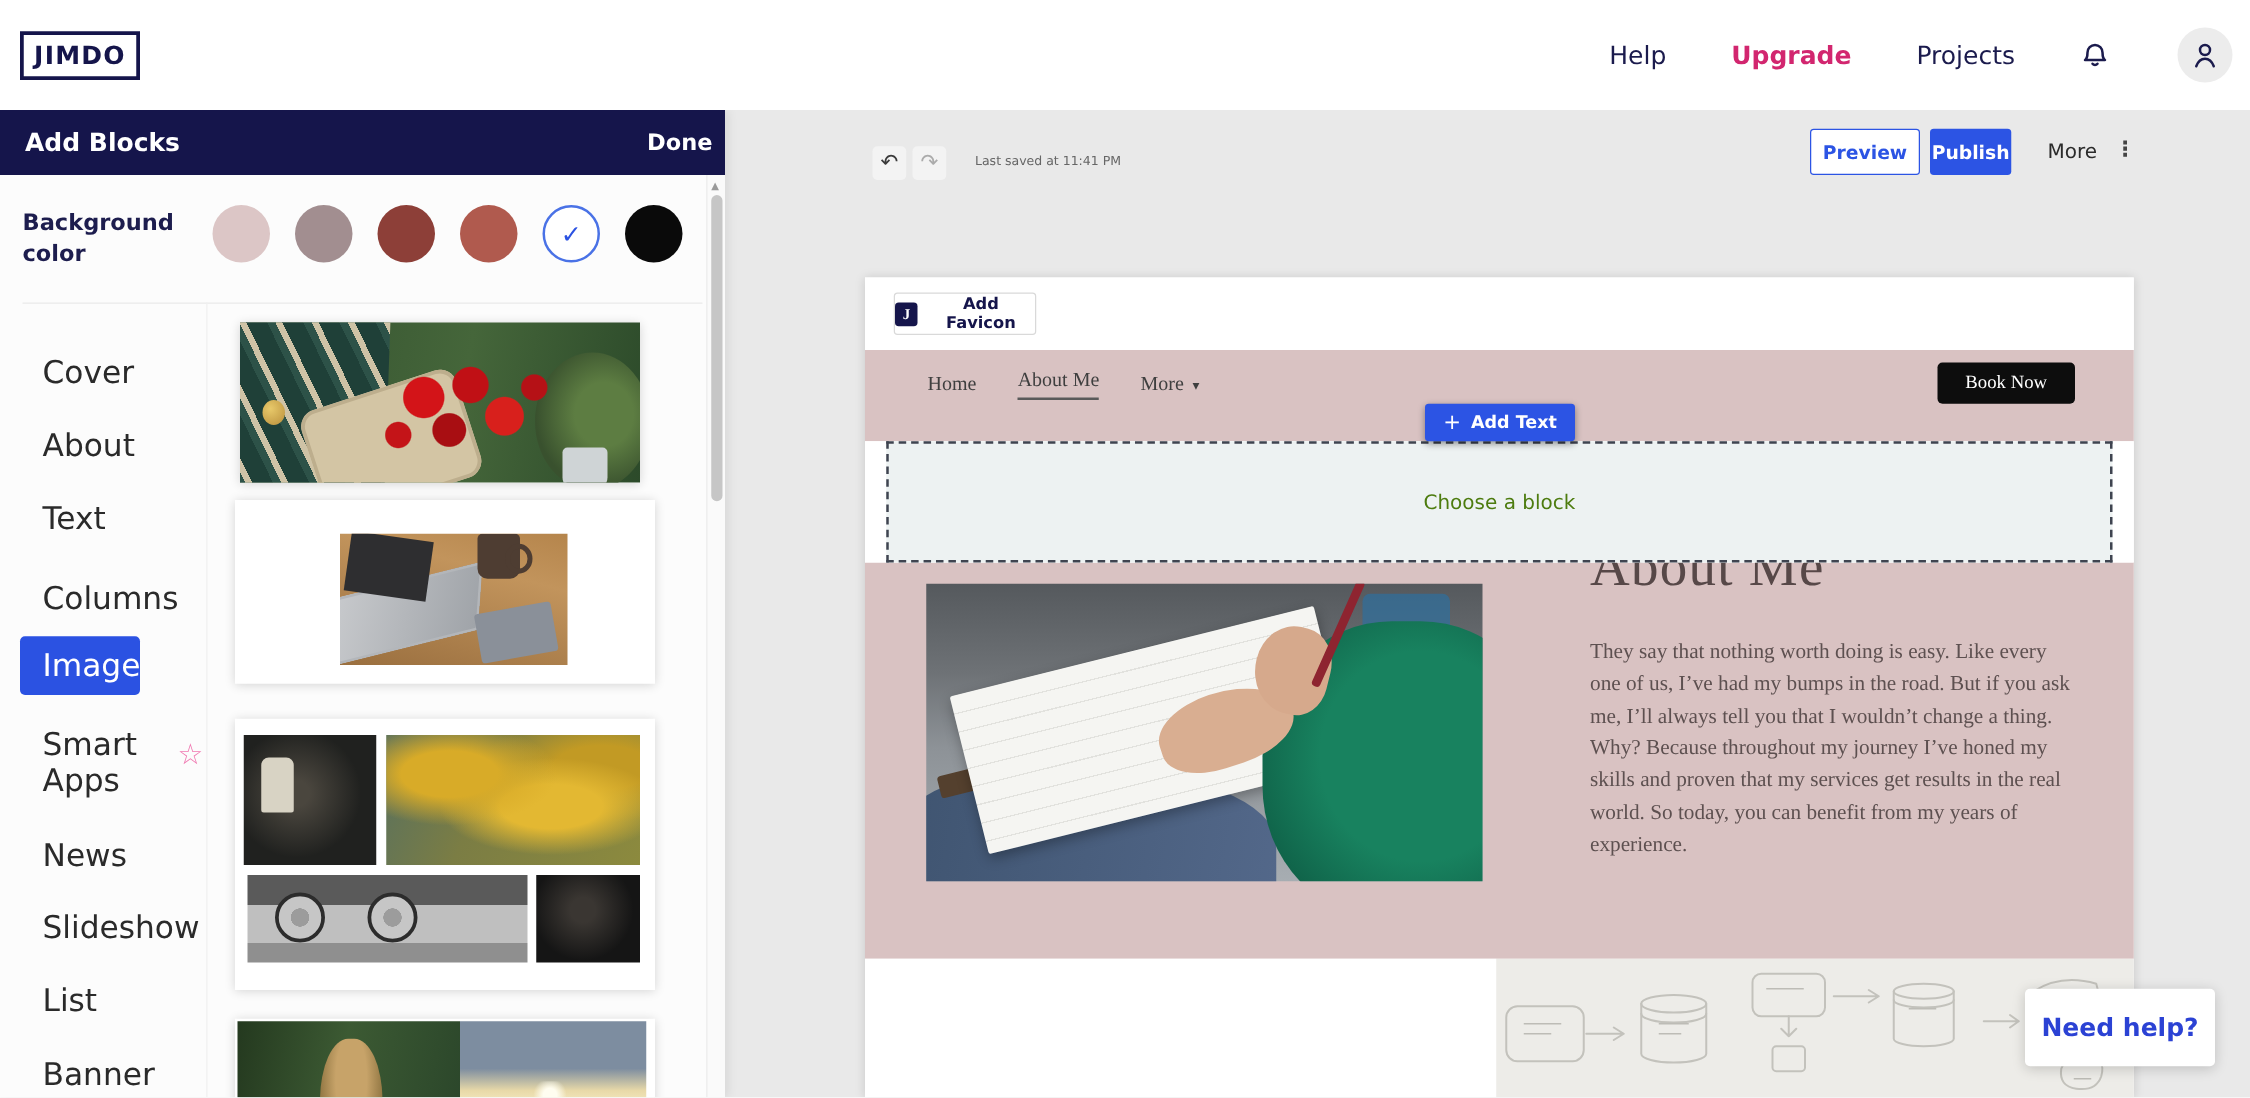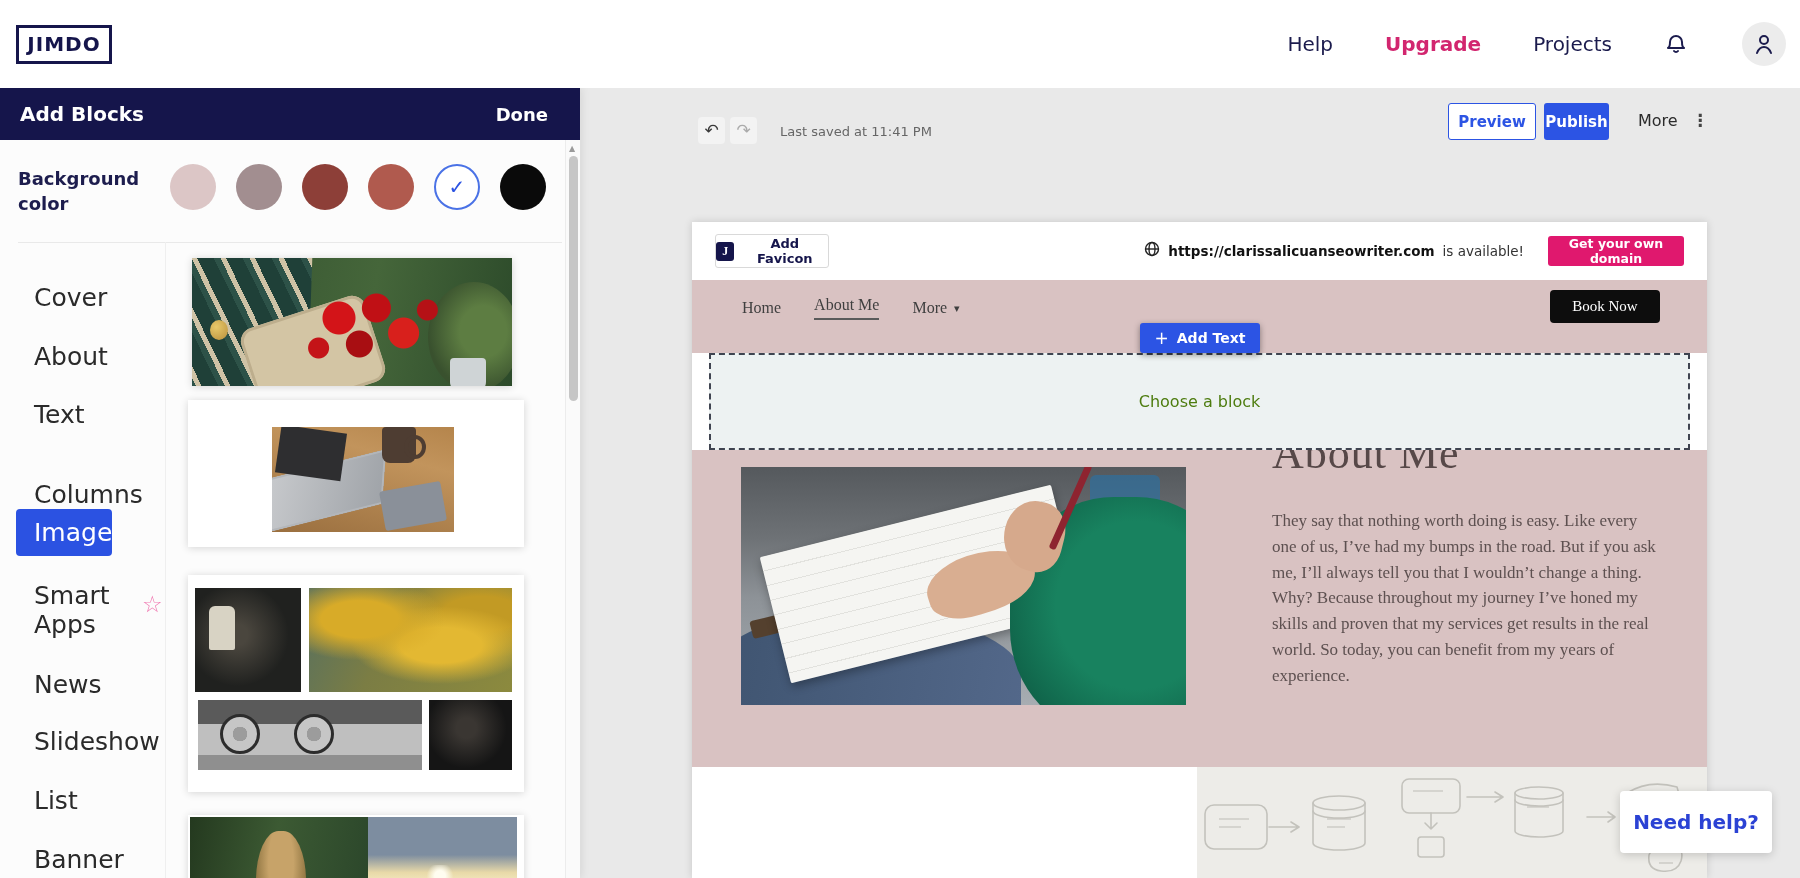--- a/index.html
+++ b/index.html
@@ -11,21 +11,21 @@
   .logo { position:absolute; left:16px; top:25px; width:96px; height:39px; border:3px solid #15154b;
           color:#15154b; font-weight:bold; font-size:20px; letter-spacing:1px; text-align:center; line-height:33px; cursor:pointer; }
   .topnav { position:absolute; right:14px; top:0; height:88px; display:flex; align-items:center; gap:52px; }
   .topnav a { font-size:20px; color:#1b1b4d; text-decoration:none; cursor:pointer; }
   .topnav a.upg { color:#d2266f; font-weight:600; }
   .bell { width:26px; height:28px; display:flex; align-items:center; cursor:pointer; }
   .avatar { width:44px; height:44px; border-radius:50%; background:#ececec; display:flex; align-items:center; justify-content:center; cursor:pointer; }
 
   
   .sidebar { position:absolute; left:0; top:88px; width:580px; height:790px; background:#fcfcfc; z-index:20; box-shadow:2px 0 8px rgba(0,0,0,.08); }
-  .sb-header { position:absolute; left:0; top:0; width:580px; height:52px; background:#15154b; display:flex; align-items:center; justify-content:space-between; padding:0 32px 0 20px; }
+  .sb-header { position:absolute; left:0; top:0; width:580px; height:52px; background:#15154b; display:flex; align-items:center; justify-content:space-between; padding:0 10px 0 20px; }
   .sb-header .t { color:#fff; font-size:20px; font-weight:600; }
   .sb-header .done { background:none; border:none; color:#fff; font-size:18px; font-weight:bold; cursor:pointer; font-family:inherit; }
   .sb-body { position:absolute; left:0; top:52px; width:580px; height:738px; overflow:hidden; }
 
   .bg-label { position:absolute; left:18px; top:26px; width:118px; font-size:18px; line-height:25px; font-weight:bold; color:#1d1d4e; }
   .swatches { position:absolute; left:170px; top:24px; display:flex; gap:20px; align-items:center; }
   .swatch { width:46px; height:46px; border-radius:50%; cursor:pointer; display:flex; align-items:center; justify-content:center; }
   .swatch .chk { display:none; color:#2b52e2; font-size:20px; font-weight:bold; }
   .swatch.selected { border:2px solid #4a72e6; background:#fff !important; }
   .swatch.selected .chk { display:block; }
@@ -88,21 +88,21 @@
 
   .sb-scroll { position:absolute; right:0; top:0; bottom:0; width:15px; background:#fafafa; border-left:1px solid #ececec; cursor:pointer; }
   .scroll-up { position:absolute; top:4px; left:3px; font-size:8px; color:#9a9a9a; }
   .scroll-thumb { position:absolute; left:3px; top:16px; width:9px; height:245px; background:#c6c6c6; border-radius:5px; }
 
   
   .editor { position:absolute; left:580px; top:88px; width:1220px; height:790px; background:#e9e9e9; overflow:hidden; }
   .tb-btn { position:absolute; width:27px; height:27px; border:none; border-radius:4px; background:#f3f3f3; font-size:17px; line-height:25px; text-align:center; cursor:pointer; font-family:inherit; }
   .tb-undo { left:118px; top:29px; color:#3a3a3a; }
   .tb-redo { left:150px; top:29px; color:#ababab; }
-  .tb-saved { position:absolute; left:200px; top:36px; font-size:13px; color:#666; }
+  .tb-saved { position:absolute; left:200px; top:36px; font-size:10px; color:#666; }
   .btn-preview { position:absolute; left:868px; top:15px; width:88px; height:37px; background:#fff; border:1px solid #2c54e4; border-radius:3px; color:#2c54e4; font-weight:bold; font-size:15px; cursor:pointer; font-family:inherit; }
   .btn-publish { position:absolute; left:964px; top:15px; width:65px; height:37px; background:#2c54e4; border:none; border-radius:3px; color:#fff; font-weight:bold; font-size:15px; cursor:pointer; font-family:inherit; }
   .tb-more { position:absolute; left:1058px; top:22px; font-size:16px; color:#2b2b2b; cursor:pointer; display:flex; gap:14px; align-items:center; }
   .kebab { font-size:17px; color:#444; font-weight:bold; }
 
   
   .canvas { position:absolute; left:112px; top:134px; width:1015px; height:656px; background:#fff; box-shadow:0 0 8px rgba(0,0,0,.15); }
   .favicon-row { position:absolute; left:0; top:0; width:1015px; height:58px; background:#fff; display:flex; align-items:center; padding:0 23px; }
   .add-favicon { width:114px; height:34px; background:#fff; border:1px solid #d9d9d9; border-radius:3px; display:flex; align-items:center; justify-content:center; gap:7px; cursor:pointer; font-family:inherit; }
   .fav-j { width:19px; height:19px; background:#15154b; border-radius:3px; color:#fff; font-size:12px; font-weight:bold; text-align:center; line-height:19px; font-family:"Liberation Serif",serif; }
@@ -190,21 +190,21 @@
             <span class="chk">✓</span>
           </span>
         <span class="swatch" style="background: rgb(10, 10, 10);"></span>
       </div>
       <div class="sb-divider-h"></div>
       <div class="sb-divider-v"></div>
 
       <div class="sb-item" style="top:143px">Cover</div>
       <div class="sb-item" style="top:202px">About</div>
       <div class="sb-item" style="top:260px">Text</div>
-      <div class="sb-item" style="top:340px">Columns</div>
+      <div class="sb-item" style="top:324px">Columns</div>
       <div class="sb-item mi-image" style="top:369px">Image</div>
       <div class="sb-item mi-smart" style="top:441px">Smart Apps</div>
       <span class="star">☆</span>
       <div class="sb-item" style="top:530px">News</div>
       <div class="sb-item" style="top:587px">Slideshow</div>
       <div class="sb-item" style="top:646px">List</div>
       <div class="sb-item" style="top:705px">Banner</div>
 
       <div class="thumb-card photo-flowers">
         <div class="pf-rail"></div>
@@ -260,32 +260,20 @@
       <span>More</span>
       <span class="kebab">⋮</span>
     </span>
 
     <section class="canvas">
       <div class="favicon-row">
         <button class="add-favicon">
           <span class="fav-j">J</span>
           <span class="lbl">Add Favicon</span>
         </button>
-        <div class="domain-area">
-          <span>
-            <svg width="16" height="16" viewBox="0 0 16 16" fill="none" stroke="#222" stroke-width="1.4">
-                <circle cx="8" cy="8" r="6.5"></circle>
-                <ellipse cx="8" cy="8" rx="3" ry="6.5"></ellipse>
-                <path d="M1.5 8h13"></path>
-              </svg>
-          </span>
-          <span class="domain-url">https://clarissalicuanseowriter.com</span>
-          <span class="domain-status">is available!</span>
-          <button class="btn-domain">Get your own domain</button>
-        </div>
       </div>
 
       <h1 class="about-heading">About Me</h1>
 
       <div class="site-nav">
         <div class="nav-links">
           <a>Home</a>
           <a class="active">About Me</a>
           <span class="site-more">
             <span>More</span>

